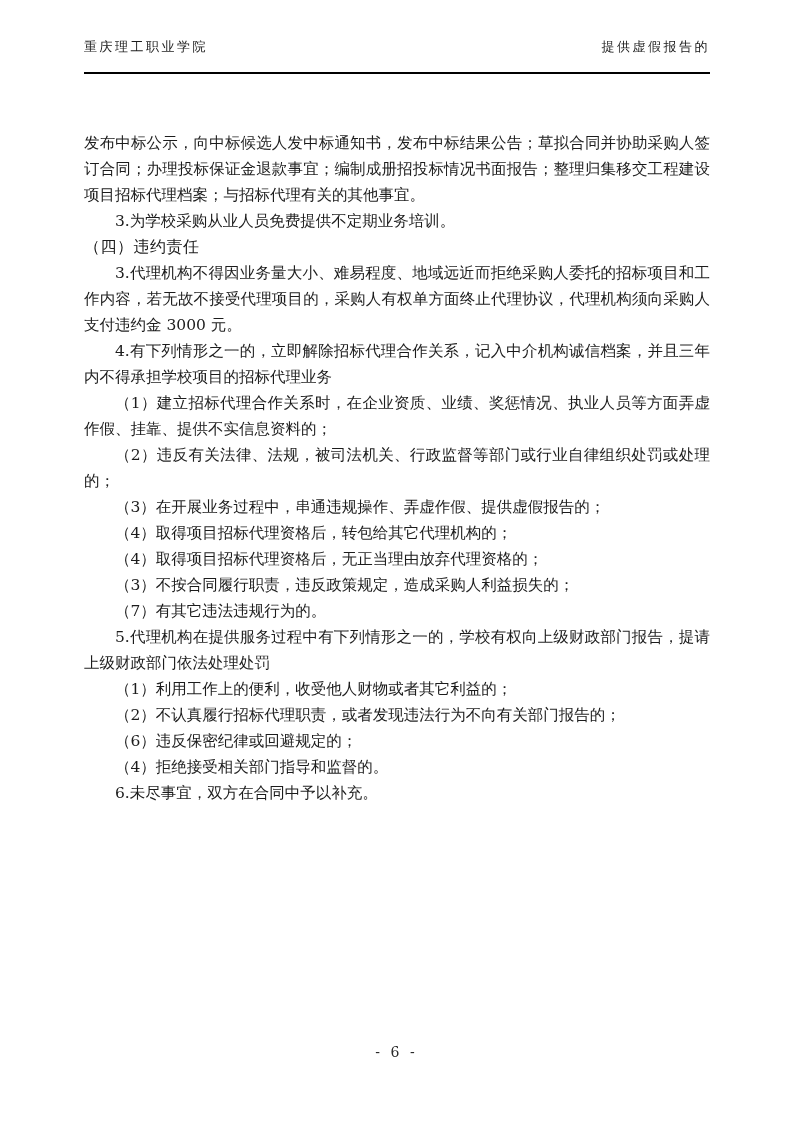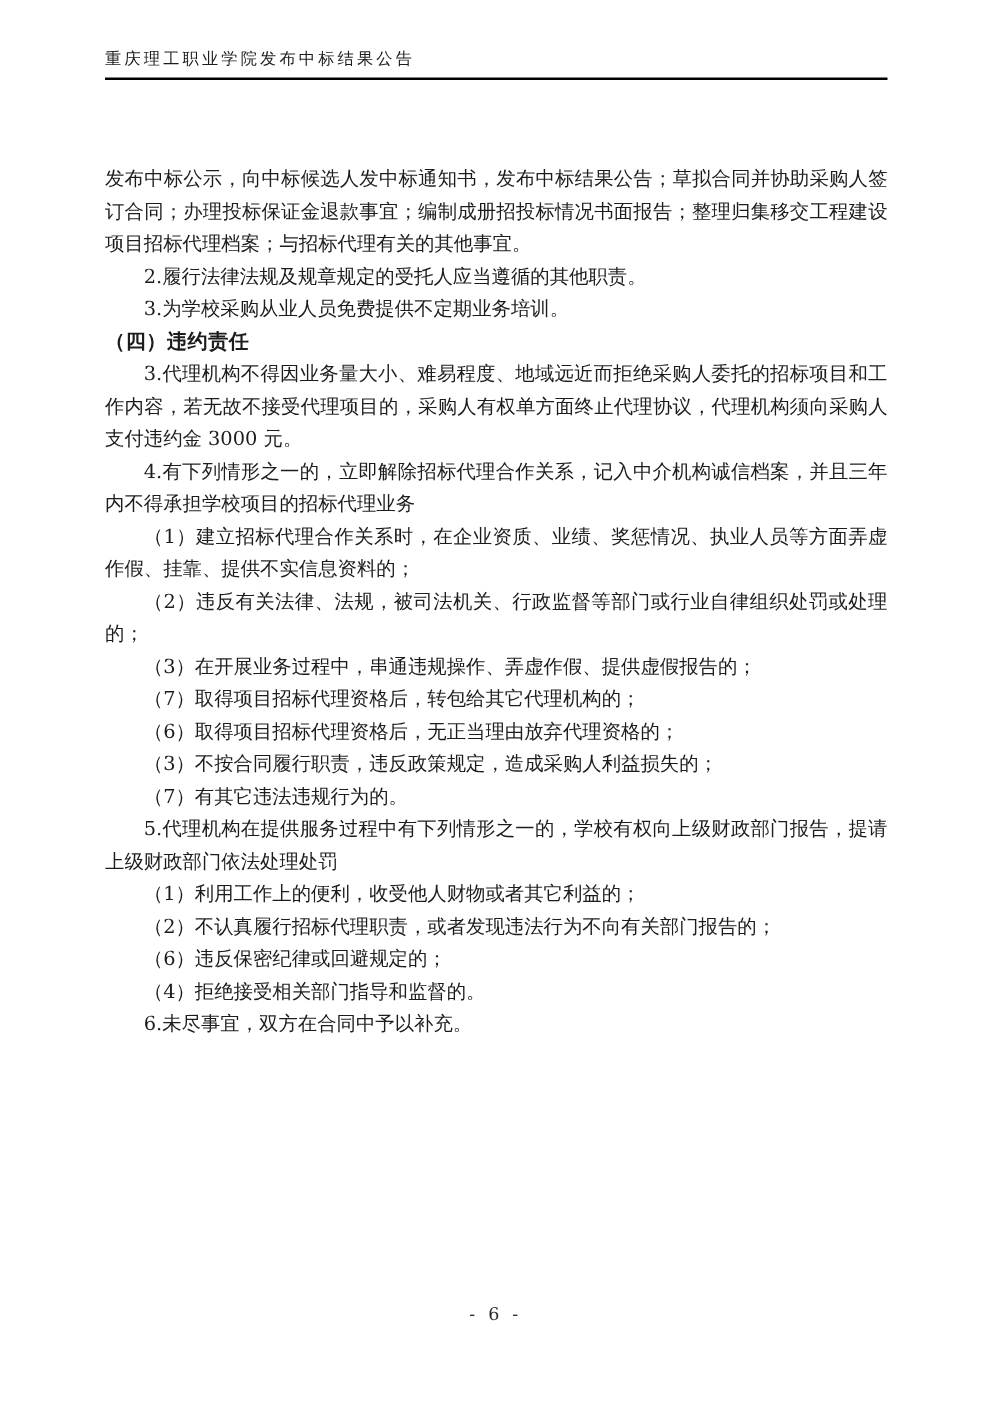--- a/index.html
+++ b/index.html
@@ -18,25 +18,25 @@
   }
   
   .header {
     position: absolute;
     top: 38px;
     left: 84px;
     width: 626px;
   }
   .header-row {
     display: flex;
-    justify-content: flex-start;
+    justify-content: space-between;
     align-items: baseline;
     font-size: 13px;
     letter-spacing: 2.5px;
-    padding-bottom: 6px;
+    padding-bottom: 16px;
   }
   .header-rule {
     height: 0;
     border-top: 2px solid #000000;
   }
   
   .content {
     position: absolute;
     top: 82px;
     left: 84px;
@@ -48,21 +48,21 @@
     margin-top: 48px;
   }
   .content p {
     margin: 0;
     padding: 0;
   }
   .content p.indent {
     text-indent: 2em;
   }
   .content p.heading {
-    font-weight: bold;
+    font-weight: normal;
     font-family: "DejaVu Sans", "Liberation Sans", sans-serif;
     font-size: 16px;
     letter-spacing: 0.5px;
   }
   
   .footer {
     position: absolute;
     bottom: 62px;
     left: 0;
     width: 100%;
@@ -73,38 +73,37 @@
   }
 </style>
 </head>
 <body>
 
 <div class="page">
 
   <div class="header">
     <div class="header-row">
       <span>重庆理工职业学院</span>
-      <span>发布中标结果公告</span>
+      <span>提供虚假报告的</span>
     </div>
     <div class="header-rule"></div>
   </div>
 
   <div class="content">
 
   <p class="">发布中标公示，向中标候选人发中标通知书，发布中标结果公告；草拟合同并协助采购人签订合同；办理投标保证金退款事宜；编制成册招投标情况书面报告；整理归集移交工程建设项目招标代理档案；与招标代理有关的其他事宜。</p>
-      <p class="indent">2.履行法律法规及规章规定的受托人应当遵循的其他职责。</p>
       <p class="indent">3.为学校采购从业人员免费提供不定期业务培训。</p>
       <p class="heading">（四）违约责任</p>
       <p class="indent">3.代理机构不得因业务量大小、难易程度、地域远近而拒绝采购人委托的招标项目和工作内容，若无故不接受代理项目的，采购人有权单方面终止代理协议，代理机构须向采购人支付违约金 3000 元。</p>
       <p class="indent">4.有下列情形之一的，立即解除招标代理合作关系，记入中介机构诚信档案，并且三年内不得承担学校项目的招标代理业务</p>
       <p class="indent">（1）建立招标代理合作关系时，在企业资质、业绩、奖惩情况、执业人员等方面弄虚作假、挂靠、提供不实信息资料的；</p>
       <p class="indent">（2）违反有关法律、法规，被司法机关、行政监督等部门或行业自律组织处罚或处理的；</p>
       <p class="indent">（3）在开展业务过程中，串通违规操作、弄虚作假、提供虚假报告的；</p>
-      <p class="indent">（7）取得项目招标代理资格后，转包给其它代理机构的；</p>
-      <p class="indent">（6）取得项目招标代理资格后，无正当理由放弃代理资格的；</p>
+      <p class="indent">（4）取得项目招标代理资格后，转包给其它代理机构的；</p>
+      <p class="indent">（4）取得项目招标代理资格后，无正当理由放弃代理资格的；</p>
       <p class="indent">（3）不按合同履行职责，违反政策规定，造成采购人利益损失的；</p>
       <p class="indent">（7）有其它违法违规行为的。</p>
       <p class="indent">5.代理机构在提供服务过程中有下列情形之一的，学校有权向上级财政部门报告，提请上级财政部门依法处理处罚</p>
       <p class="indent">（1）利用工作上的便利，收受他人财物或者其它利益的；</p>
       <p class="indent">（2）不认真履行招标代理职责，或者发现违法行为不向有关部门报告的；</p>
       <p class="indent">（6）违反保密纪律或回避规定的；</p>
       <p class="indent">（4）拒绝接受相关部门指导和监督的。</p>
       <p class="indent">6.未尽事宜，双方在合同中予以补充。</p>
     </div>
 

